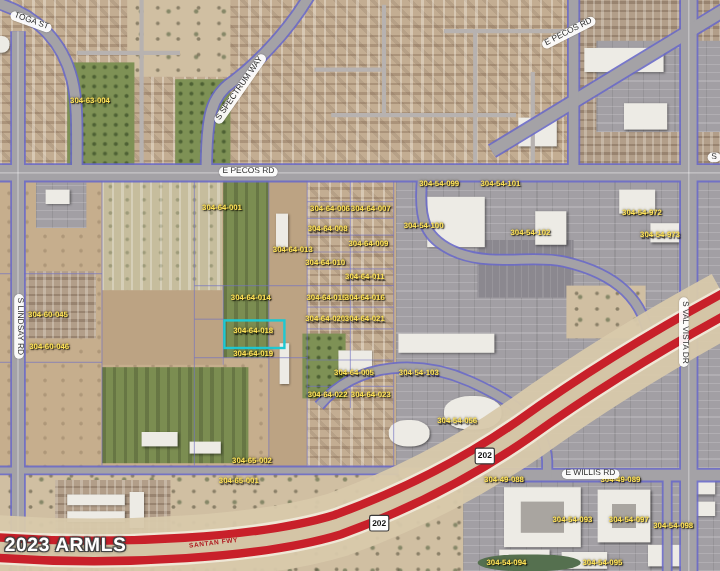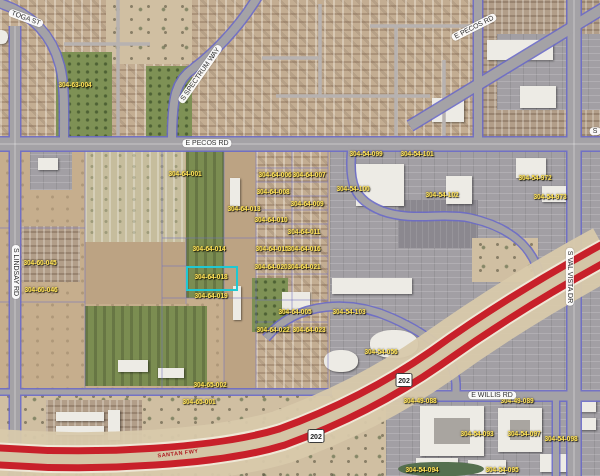--- a/index.html
+++ b/index.html
@@ -204,20 +204,21 @@
       <path d="M 606,252 C 540,288 486,322 436,358 C 390,390 340,416 282,437 C 220,456 100,464 -6,456" stroke="#efe7d6" stroke-width="28"></path>
       <path d="M 606,252 C 540,288 486,322 436,358 C 390,390 340,416 282,437 C 220,456 100,464 -6,456" stroke="#c8202a" stroke-width="24"></path>
       <path d="M 606,252 C 540,288 486,322 436,358 C 390,390 340,416 282,437 C 220,456 100,464 -6,456" stroke="#d4c5a6" stroke-width="10"></path>
     </g>
   </svg>
 
   <div class="hl"></div>
 
   <div class="fwytext">SANTAN FWY</div>
 
+  <div class="wm">2023 ARMLS</div>
 <div class="apn" style="left: 75px; top: 85px; transform: translate(-50%, -50%);">304-63-004</div>
     <div class="apn" style="left: 40px; top: 263px; transform: translate(-50%, -50%);">304-60-045</div>
     <div class="apn" style="left: 41px; top: 290px; transform: translate(-50%, -50%);">304-60-046</div>
     <div class="apn" style="left: 185px; top: 174px; transform: translate(-50%, -50%);">304-64-001</div>
     <div class="apn" style="left: 275px; top: 175px; transform: translate(-50%, -50%);">304-64-006</div>
     <div class="apn" style="left: 309px; top: 175px; transform: translate(-50%, -50%);">304-64-007</div>
     <div class="apn" style="left: 273px; top: 192px; transform: translate(-50%, -50%);">304-64-008</div>
     <div class="apn" style="left: 307px; top: 204px; transform: translate(-50%, -50%);">304-64-009</div>
     <div class="apn" style="left: 244px; top: 209px; transform: translate(-50%, -50%);">304-64-013</div>
     <div class="apn" style="left: 271px; top: 220px; transform: translate(-50%, -50%);">304-64-010</div>

